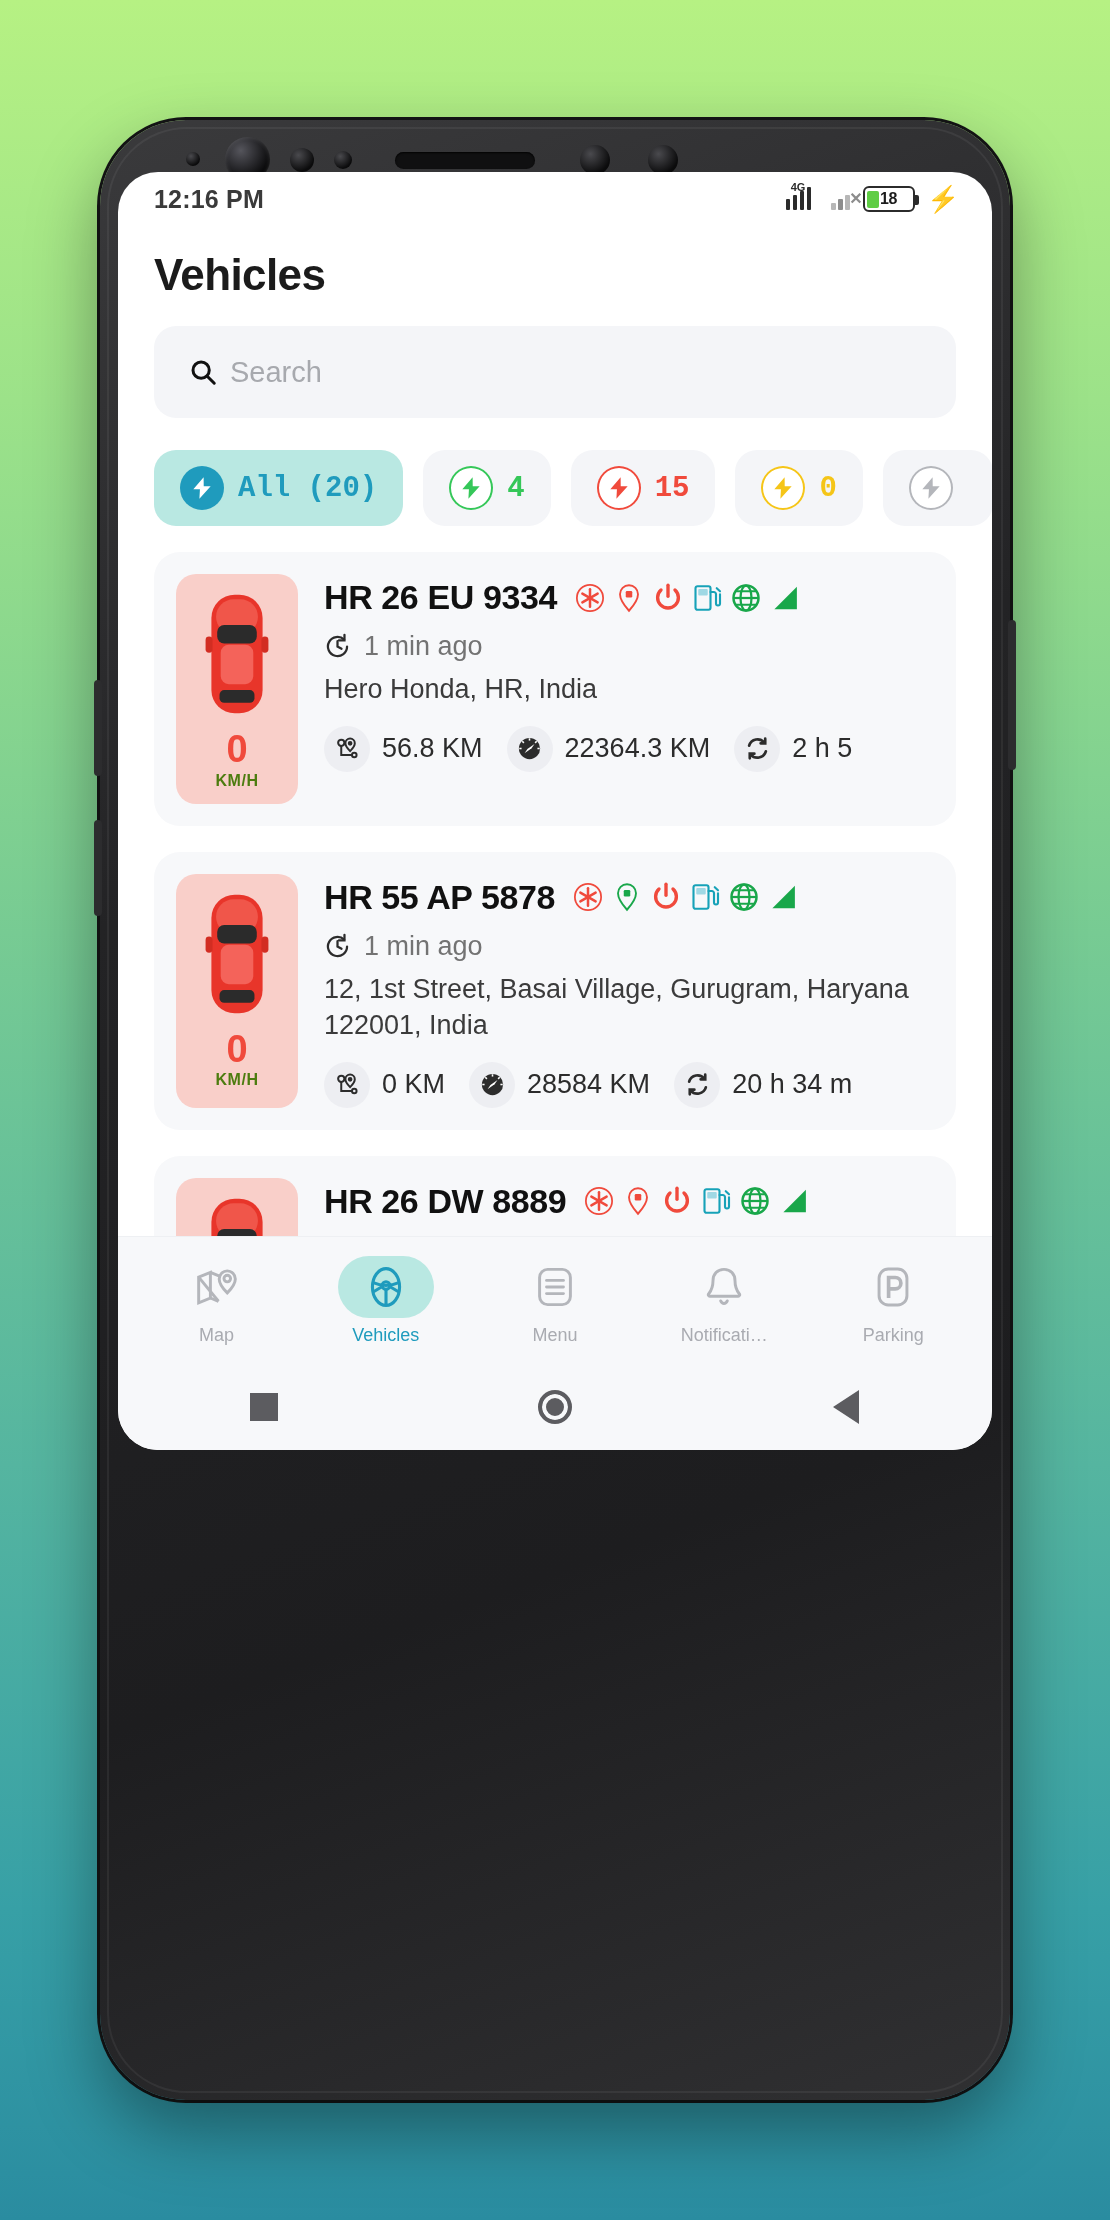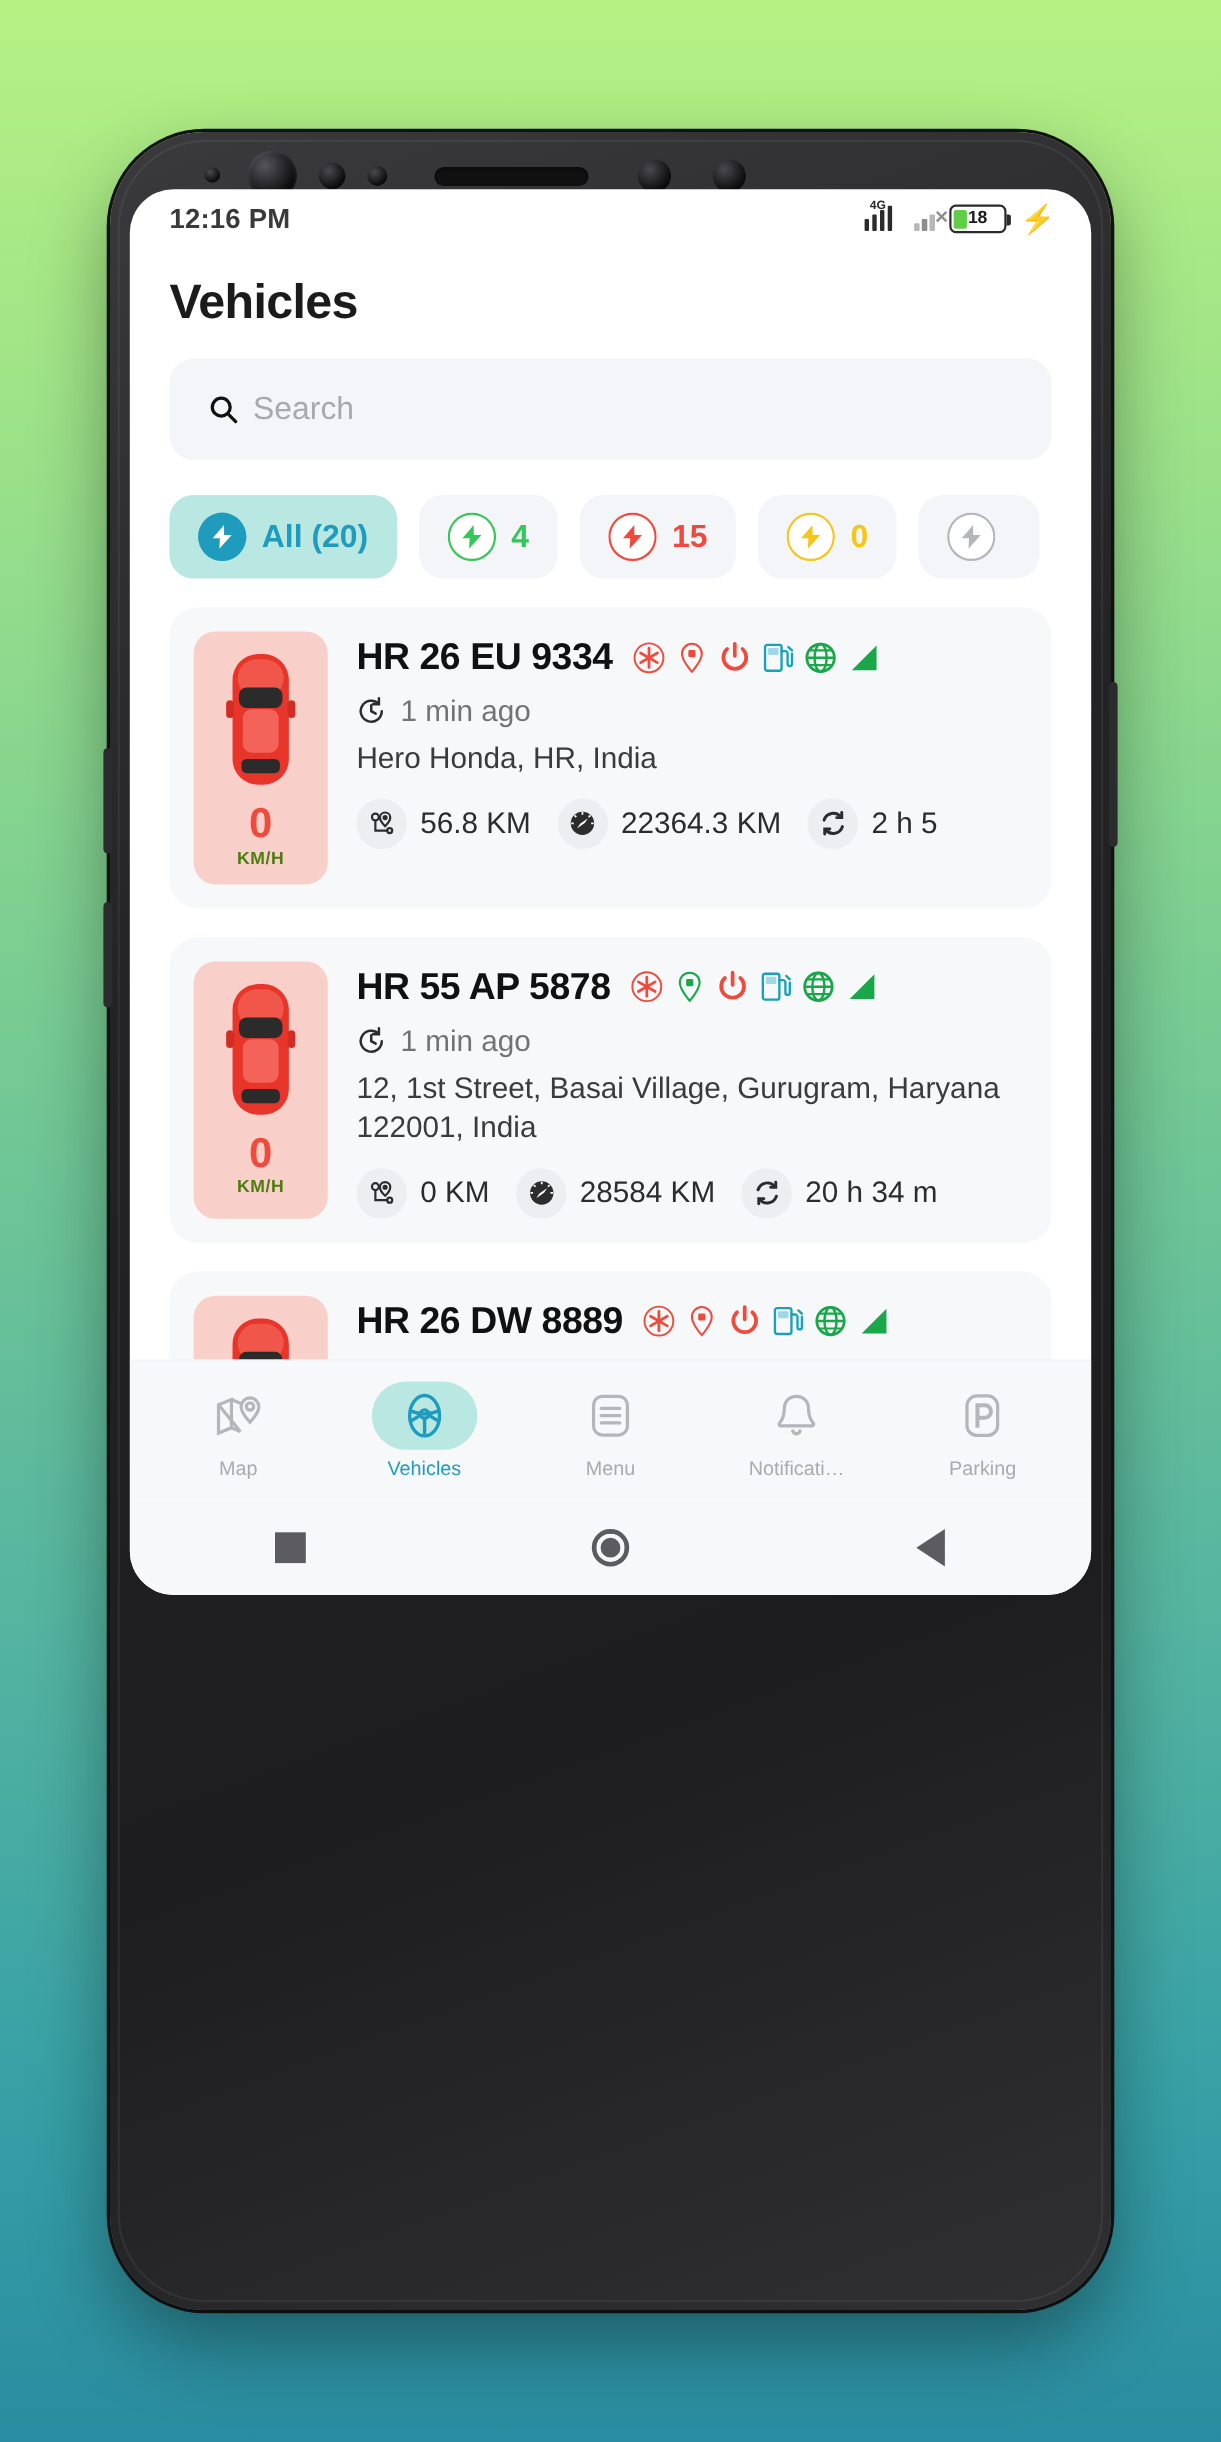--- a/index.html
+++ b/index.html
@@ -82,21 +82,21 @@
 
   
   .search{ margin:8px 36px 0; height:92px; background:#f4f5f8; border-radius:22px;
            display:flex; align-items:center; gap:12px; padding:0 34px; flex:none; }
   .search .mag{ width:30px; height:30px; flex:none; }
   .search .ph{ font-size:29px; color:#a7a9ae; }
 
   
   .chips{ display:flex; gap:20px; padding:32px 0 26px 36px; flex:none; overflow:hidden; }
   .chip{ height:76px; min-width:108px; border-radius:22px; background:#f4f5f8;
-         display:flex; align-items:center; gap:14px; padding:0 26px; flex:none; }
+         display:flex; align-items:center; gap:14px; padding:0 26px; flex:none;font-family:Liberation Mono, monospace; }
   .chip.active{ background:#b9e8e2; }
   .chip .lbl{ font-size:29px; font-weight:700; }
   .cbolt{ width:44px; height:44px; border-radius:50%; display:flex;
           align-items:center; justify-content:center; flex:none; }
   .cbolt.filled{ background:#1f9bbd; }
   .cbolt.ring{ background:#fff; }
   .cbolt svg{ width:26px; height:26px; display:block; }
 
   
   .list{ flex:1; overflow:hidden; padding:0 36px; }

